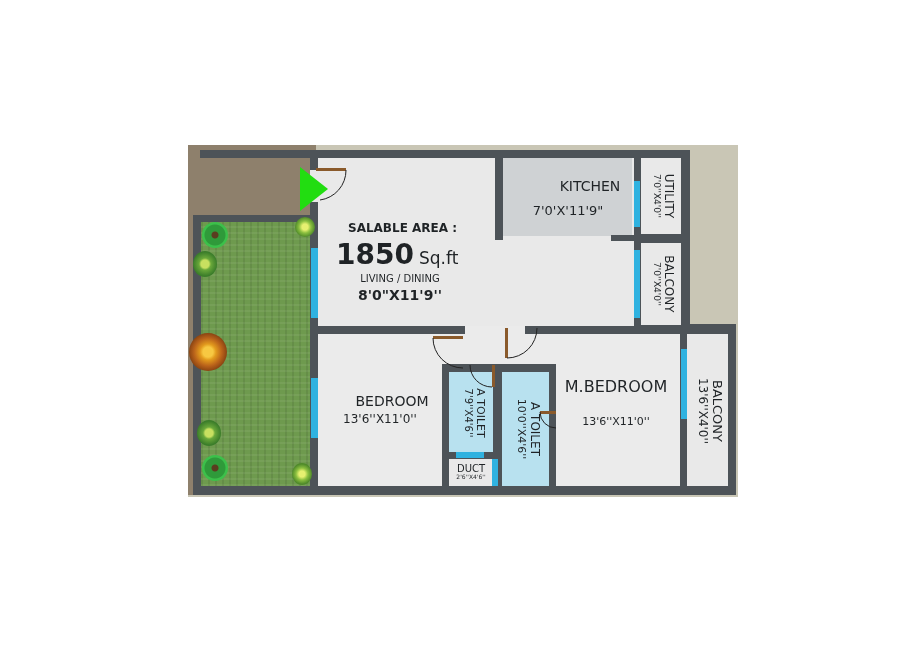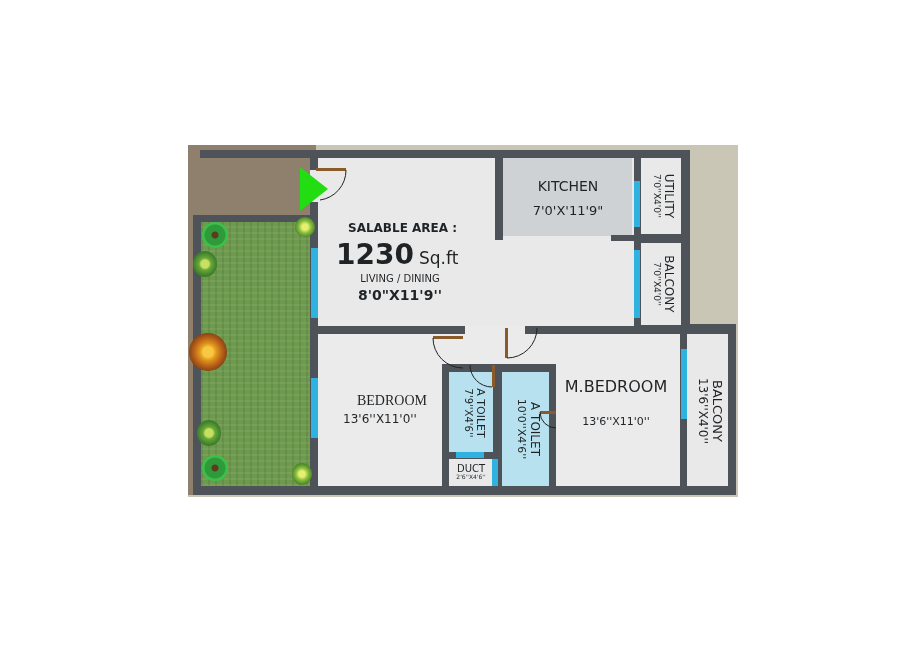--- a/index.html
+++ b/index.html
@@ -99,40 +99,40 @@
   <div class="plant" style="left:202px;top:222px;width:26px;height:26px;background:radial-gradient(circle,#5a3d1f 0 3px,#2f9a3a 4px 10px,#3cc04a 11px);"></div>
   <div class="plant" style="left:193px;top:251px;width:24px;height:26px;background:radial-gradient(circle,#c8e060 0 4px,#6aa83a 6px,#3b7d2a 12px);"></div>
   <div class="plant" style="left:189px;top:333px;width:38px;height:38px;background:radial-gradient(circle,#f7c842 0 5px,#e29a1d 8px,#b9621a 14px,#8a4412 19px);"></div>
   <div class="plant" style="left:197px;top:420px;width:24px;height:26px;background:radial-gradient(circle,#c8e060 0 4px,#6aa83a 6px,#3b7d2a 12px);"></div>
   <div class="plant" style="left:202px;top:455px;width:26px;height:26px;background:radial-gradient(circle,#5a3d1f 0 3px,#2f9a3a 4px 10px,#3cc04a 11px);"></div>
   <div class="plant" style="left:295px;top:217px;width:20px;height:20px;background:radial-gradient(circle,#e6f070 0 3px,#8cc040 6px,#4f8a2a 10px);"></div>
   <div class="plant" style="left:292px;top:463px;width:20px;height:22px;background:radial-gradient(circle,#e6f070 0 3px,#8cc040 6px,#4f8a2a 10px);"></div>
 
   <div class="label" style="left:330px;top:221px;width:145px;font-size:12px;font-weight:bold;">SALABLE AREA :</div>
   <div class="label" style="left:336px;top:238px;width:150px;text-align:left;">
-    <span class="bold" style="font-size:28px;">1230</span>
+    <span class="bold" style="font-size:28px;">1850</span>
     <span style="font-size:17px;">Sq.ft</span>
   </div>
   <div class="label" style="left:335px;top:273px;width:130px;font-size:10px;">LIVING / DINING</div>
   <div class="label bold" style="left:335px;top:287px;width:130px;font-size:14px;">8'0"X11'9''</div>
 
-  <div class="label" style="left:503px;top:178px;width:130px;font-size:14px;">KITCHEN</div>
+  <div class="label" style="left:503px;top:178px;width:130px;font-size:14px;padding-left:22px;">KITCHEN</div>
   <div class="label" style="left:503px;top:203px;width:130px;font-size:13px;">7'0'X'11'9"</div>
 
   <div class="label rot90" style="left:622px;top:180px;width:76px;height:32px;">
     <div style="font-size:12px;">UTILITY</div>
     <div style="font-size:9px;">7'0''X4'0''</div>
   </div>
 
   <div class="label rot90" style="left:617px;top:268px;width:86px;height:32px;">
     <div style="font-size:12px;">BALCONY</div>
     <div style="font-size:9px;">7'0''X4'0''</div>
   </div>
 
-  <div class="label" style="left:318px;top:393px;width:148px;font-size:14px;font-family:Liberation Serif, serif;">BEDROOM</div>
+  <div class="label" style="left:318px;top:393px;width:148px;font-size:14px;">BEDROOM</div>
   <div class="label" style="left:318px;top:412px;width:124px;font-size:12px;">13'6''X11'0''</div>
 
   <div class="label rot90" style="left:431px;top:397px;width:80px;height:32px;">
     <div style="font-size:11px;">A TOILET</div>
     <div style="font-size:10px;">7'9''X4'6''</div>
   </div>
 
   <div class="label rot90" style="left:480px;top:412px;width:90px;height:34px;">
     <div style="font-size:12px;">A TOILET</div>
     <div style="font-size:11px;">10'0''X4'6''</div>

